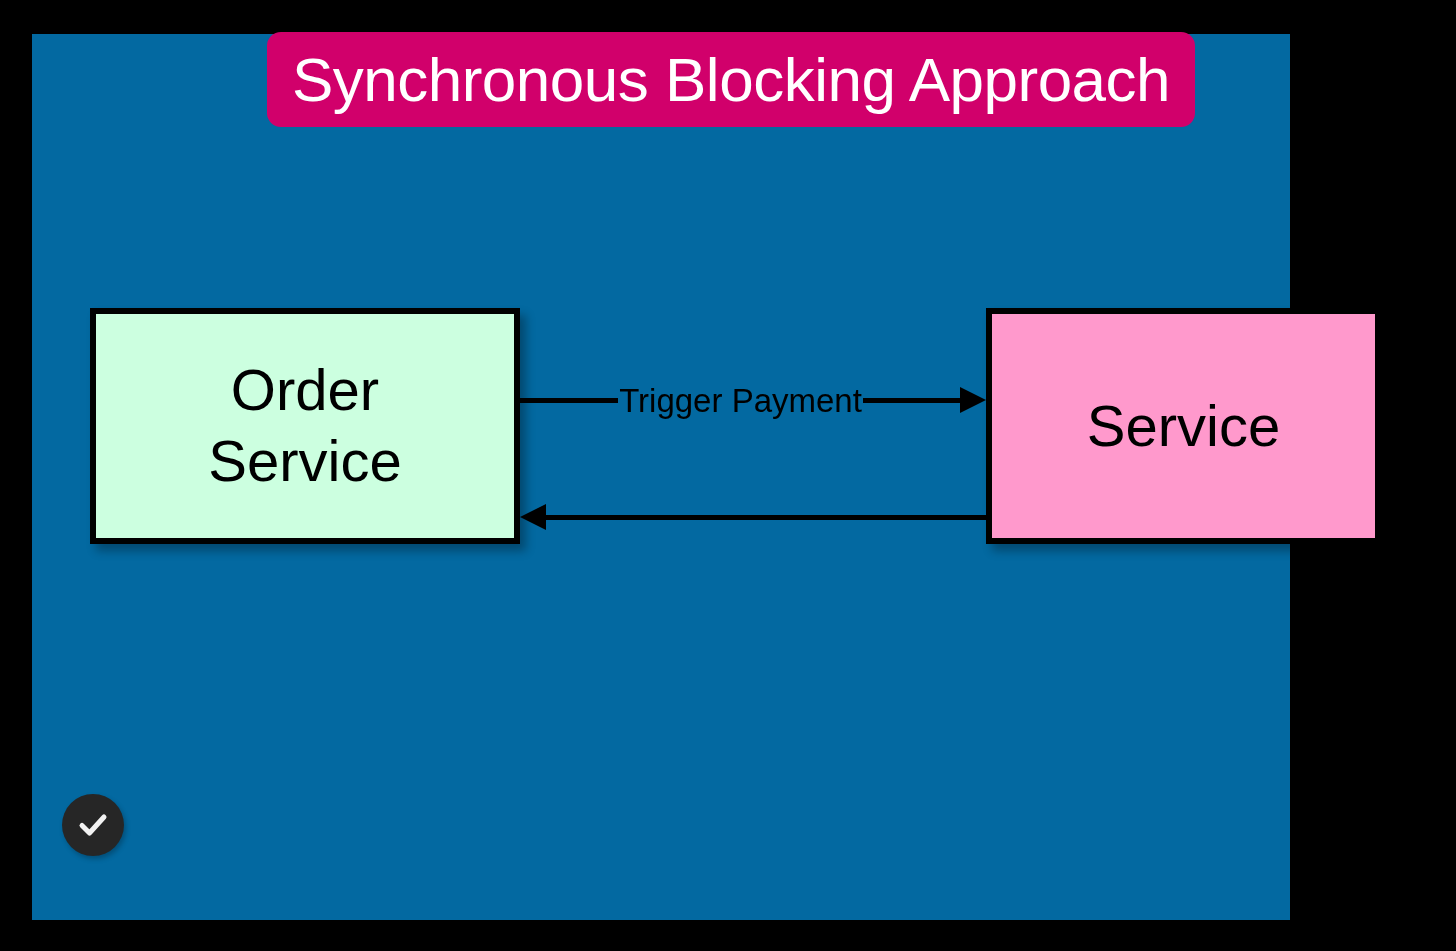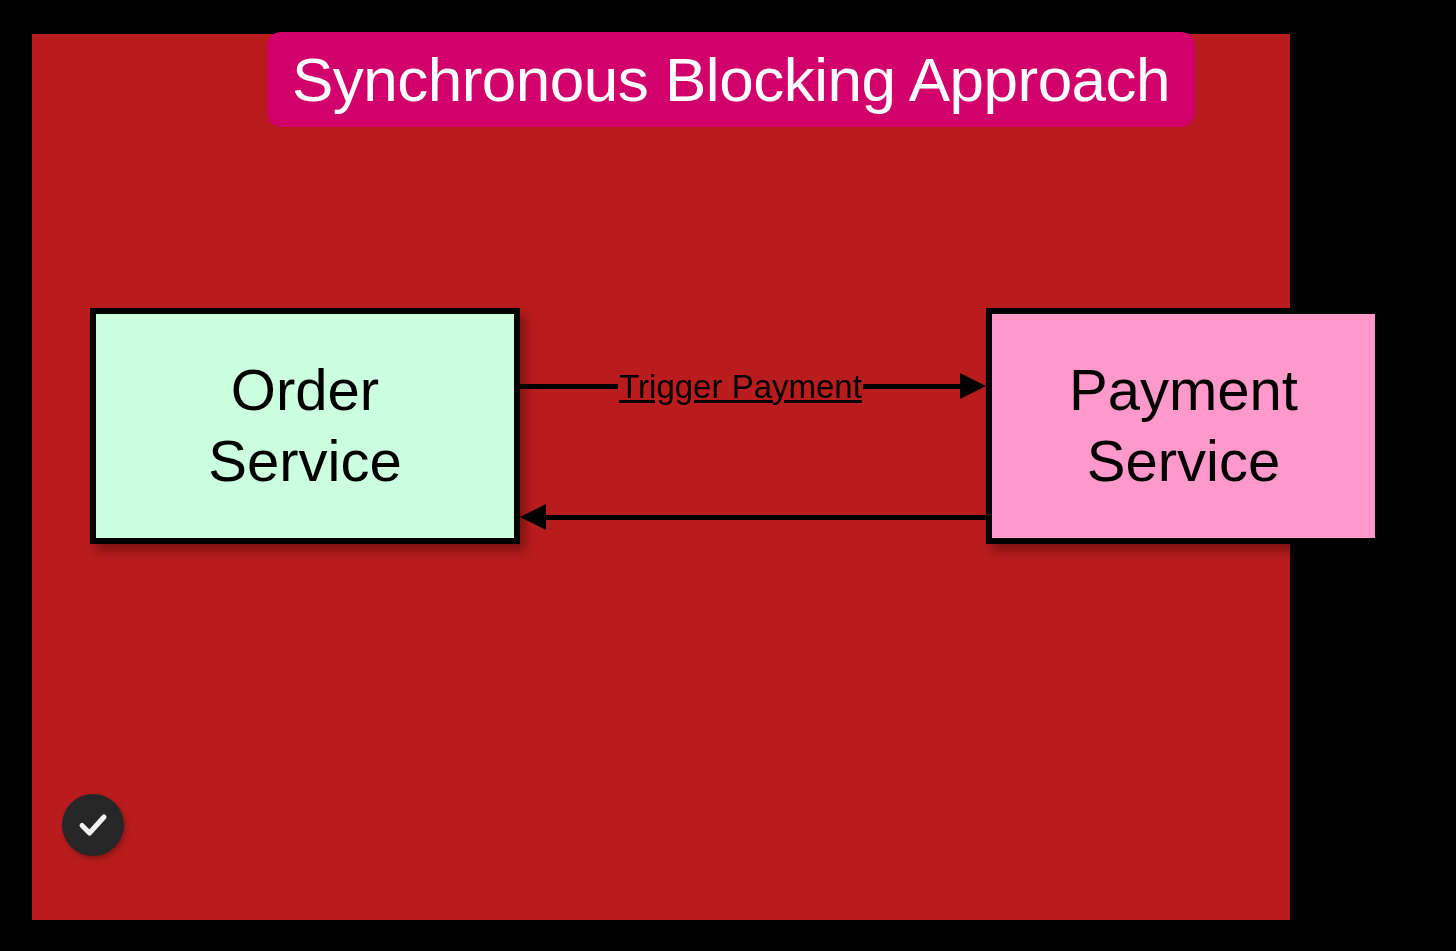--- a/index.html
+++ b/index.html
@@ -13,21 +13,21 @@
     overflow: hidden;
     font-family: "Liberation Sans", sans-serif;
   }
 
   #canvas {
     position: absolute;
     left: 32px;
     top: 34px;
     width: 1258px;
     height: 886px;
-    background: #b91c1c;
+    background: #0369a1;
   }
 
   
   #title-banner {
     position: absolute;
     left: 235px;
     top: -2px;
     width: 928px;
     height: 95px;
     background: #d1006b;
@@ -80,21 +80,21 @@
   
   .arrow-row {
     position: absolute;
     left: 488px;
     width: 466px;
     height: 46px;
     display: flex;
     align-items: center;
     justify-content: center;
   }
-  #arrow-trigger-payment { top: 329px; text-decoration: underline; }
+  #arrow-trigger-payment { top: 343px; }
   #arrow-payment-confirmation { top: 460px; }
 
   .arrow-line {
     flex: 1 1 auto;
     height: 5px;
     background: #000000;
   }
   .arrow-label {
     font-size: 33px;
     color: #000000;
@@ -156,21 +156,20 @@
   <div id="title-banner">
     <span class="title-text">Synchronous Blocking Approach</span>
   </div>
 
   <div id="order-service-box" class="service-box">
     <span class="box-line">Order</span>
     <span class="box-line">Service</span>
   </div>
 
   <div id="payment-service-box" class="service-box">
-    <span class="box-line">Payment</span>
     <span class="box-line">Service</span>
   </div>
 
   <div id="arrow-trigger-payment" class="arrow-row">
     <span class="arrow-line"></span>
     <span class="arrow-label">Trigger Payment</span>
     <span class="arrow-line"></span>
     <span class="arrow-head right"></span>
   </div>
 

